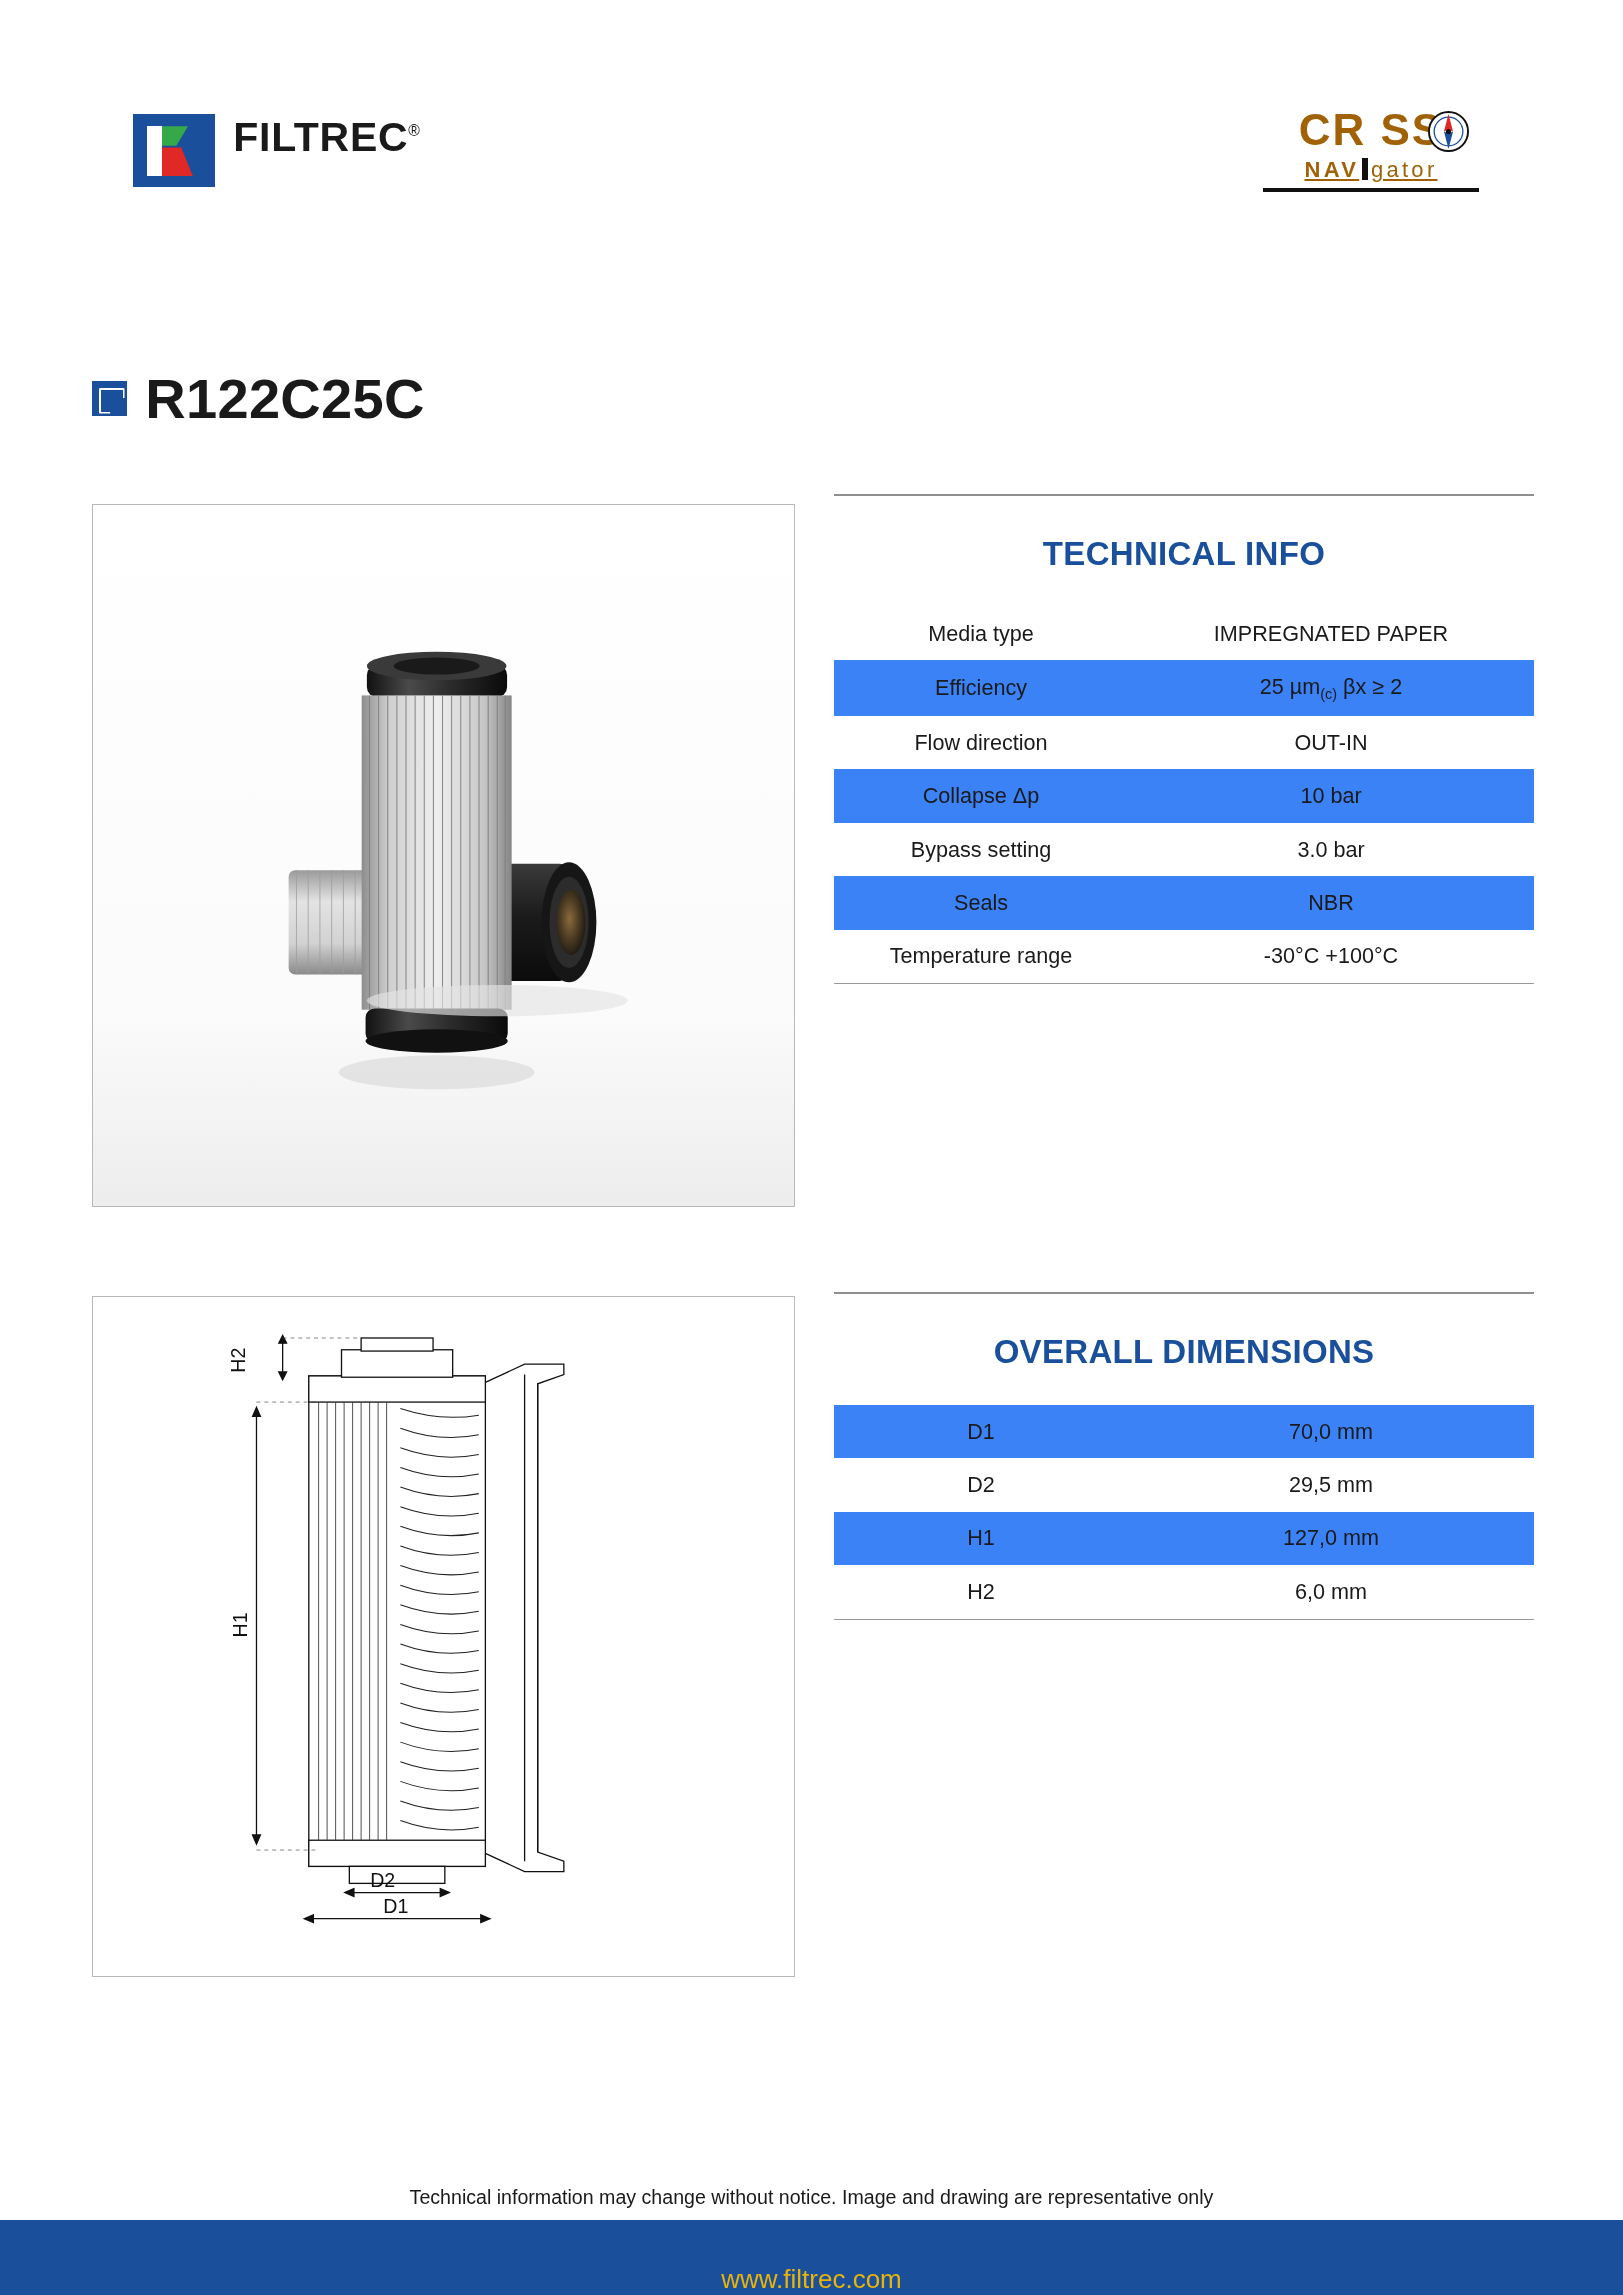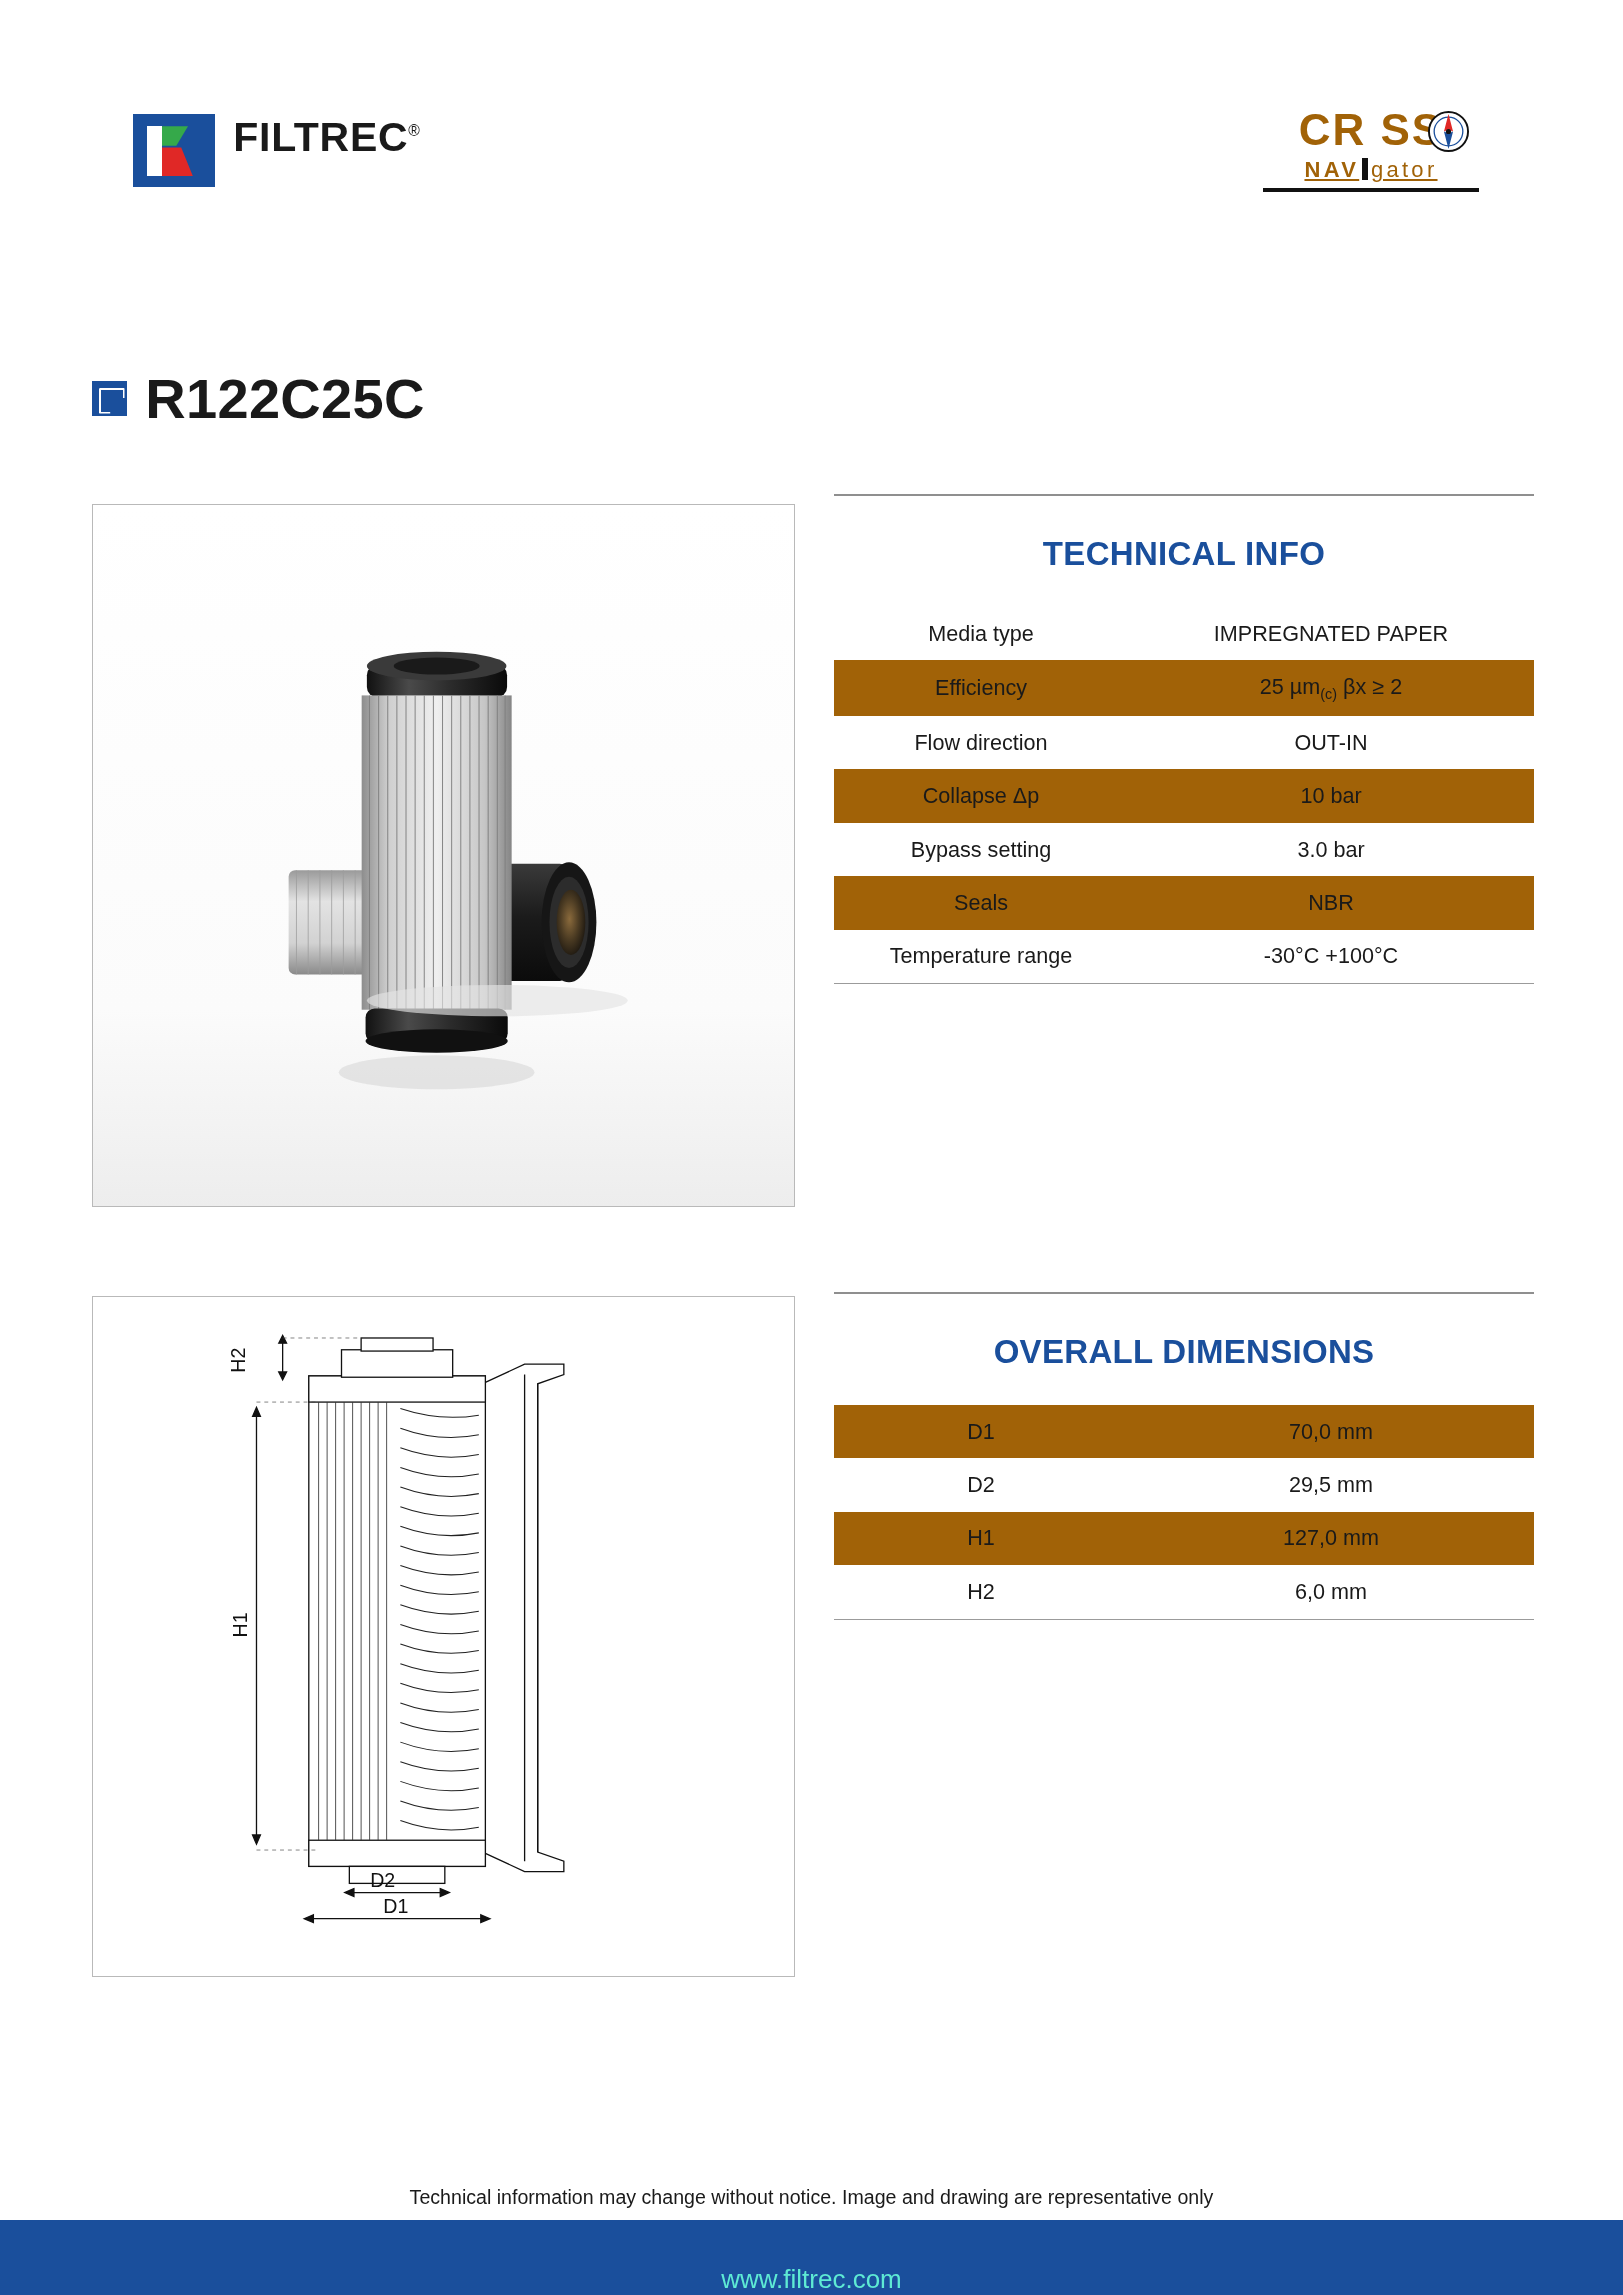--- a/index.html
+++ b/index.html
@@ -202,21 +202,21 @@
     border-collapse: collapse;
     font-size: 21.6px;
   }
   table.info td {
     padding: 13.7px 15.7px;
     vertical-align: middle;
     color: #1a1a1a;
     text-align: center;
   }
   table.info td.k { width: 42%; }
-  table.info tr.alt td { background: #a16207; }
+  table.info tr.alt td { background: #3b82f6; }
   table.info tr:last-child td { border-bottom: 1.3px solid #9b9b9b; }
   .sub { font-size: 14.4px; vertical-align: sub; }
 
   
   .footer-note {
     position: absolute;
     top: 2186px;
     left: 0;
     width: 100%;
     text-align: center;
@@ -228,21 +228,21 @@
     left: 0;
     bottom: 0;
     width: 100%;
     height: 75px;
     background: #1a4f9c;
     display: flex;
     align-items: center;
     justify-content: center;
   }
   .footer-bar a {
-    color: #5eead4;
+    color: #eab308;
     font-size: 26px;
     text-decoration: none;
     margin-top: 44px;
   }
 </style>
 </head>
 <body>
 
 <div class="header">
 

